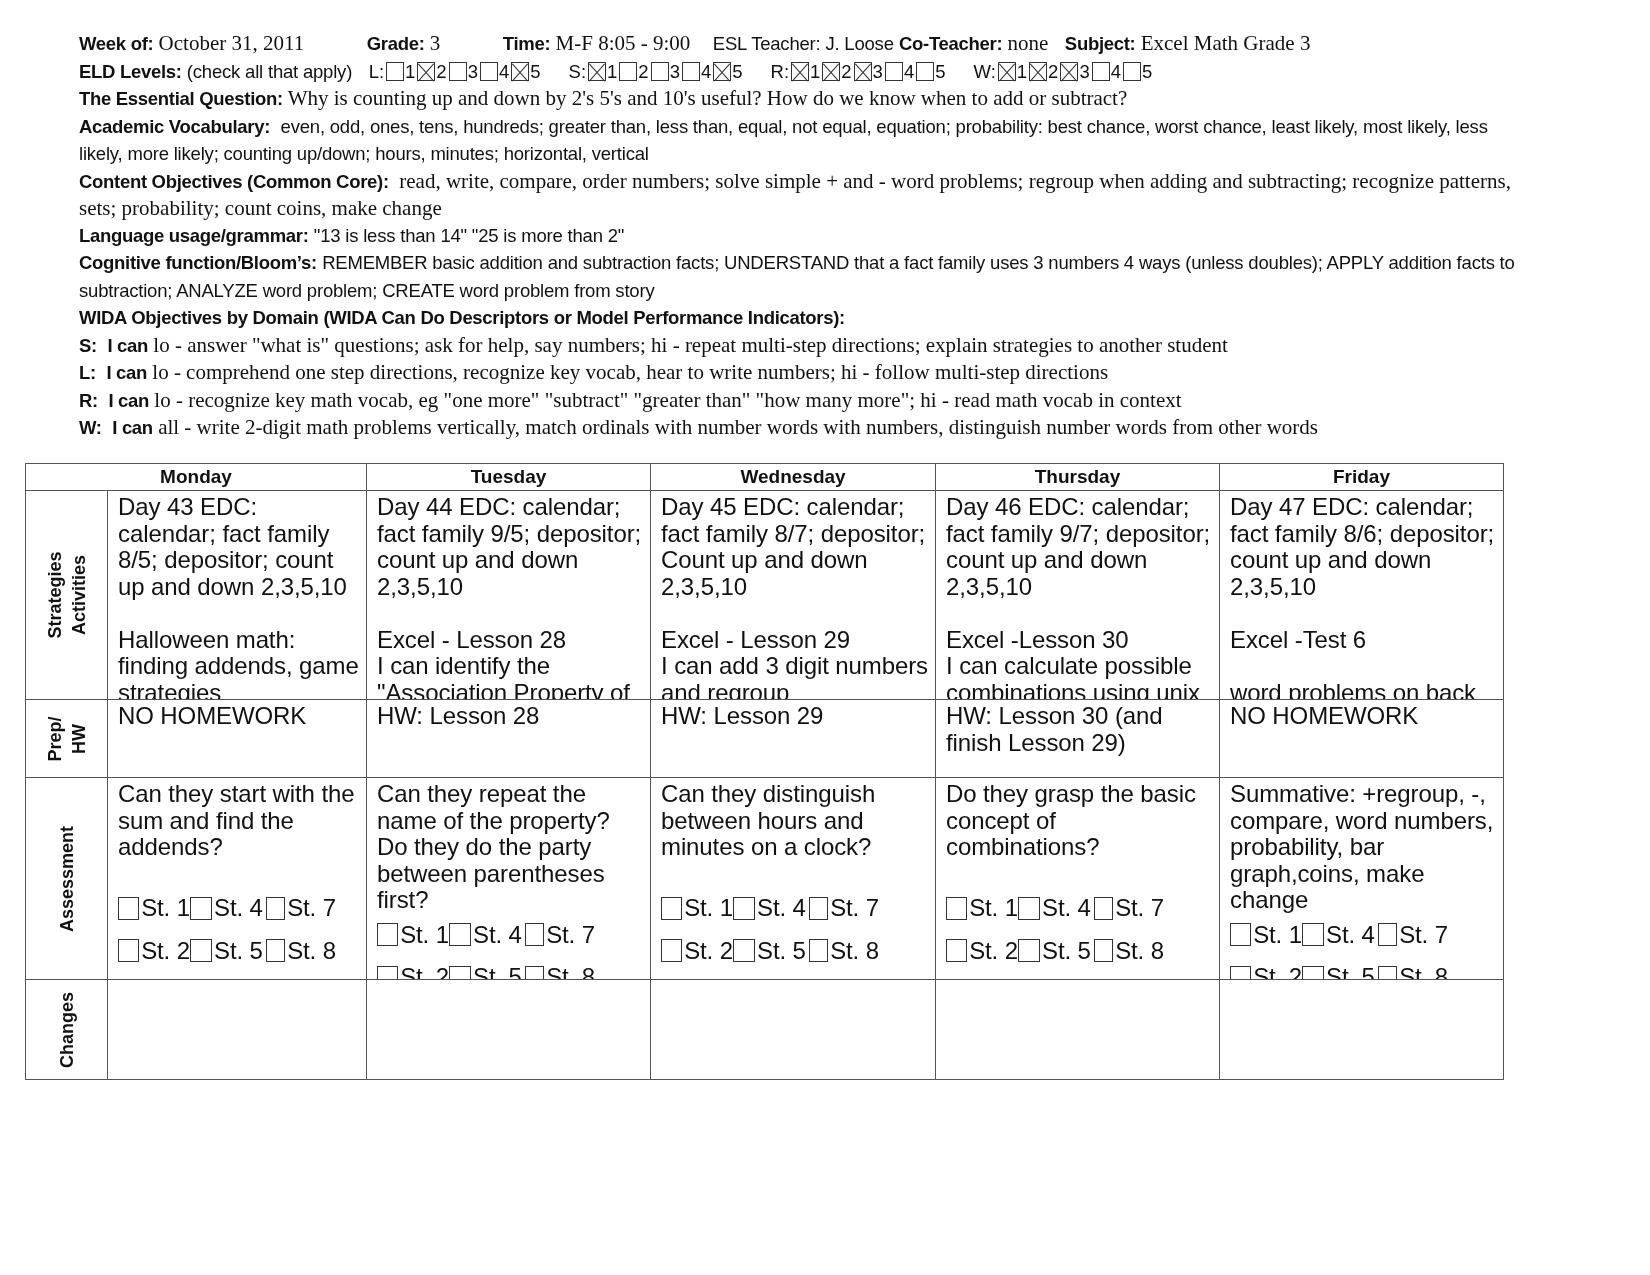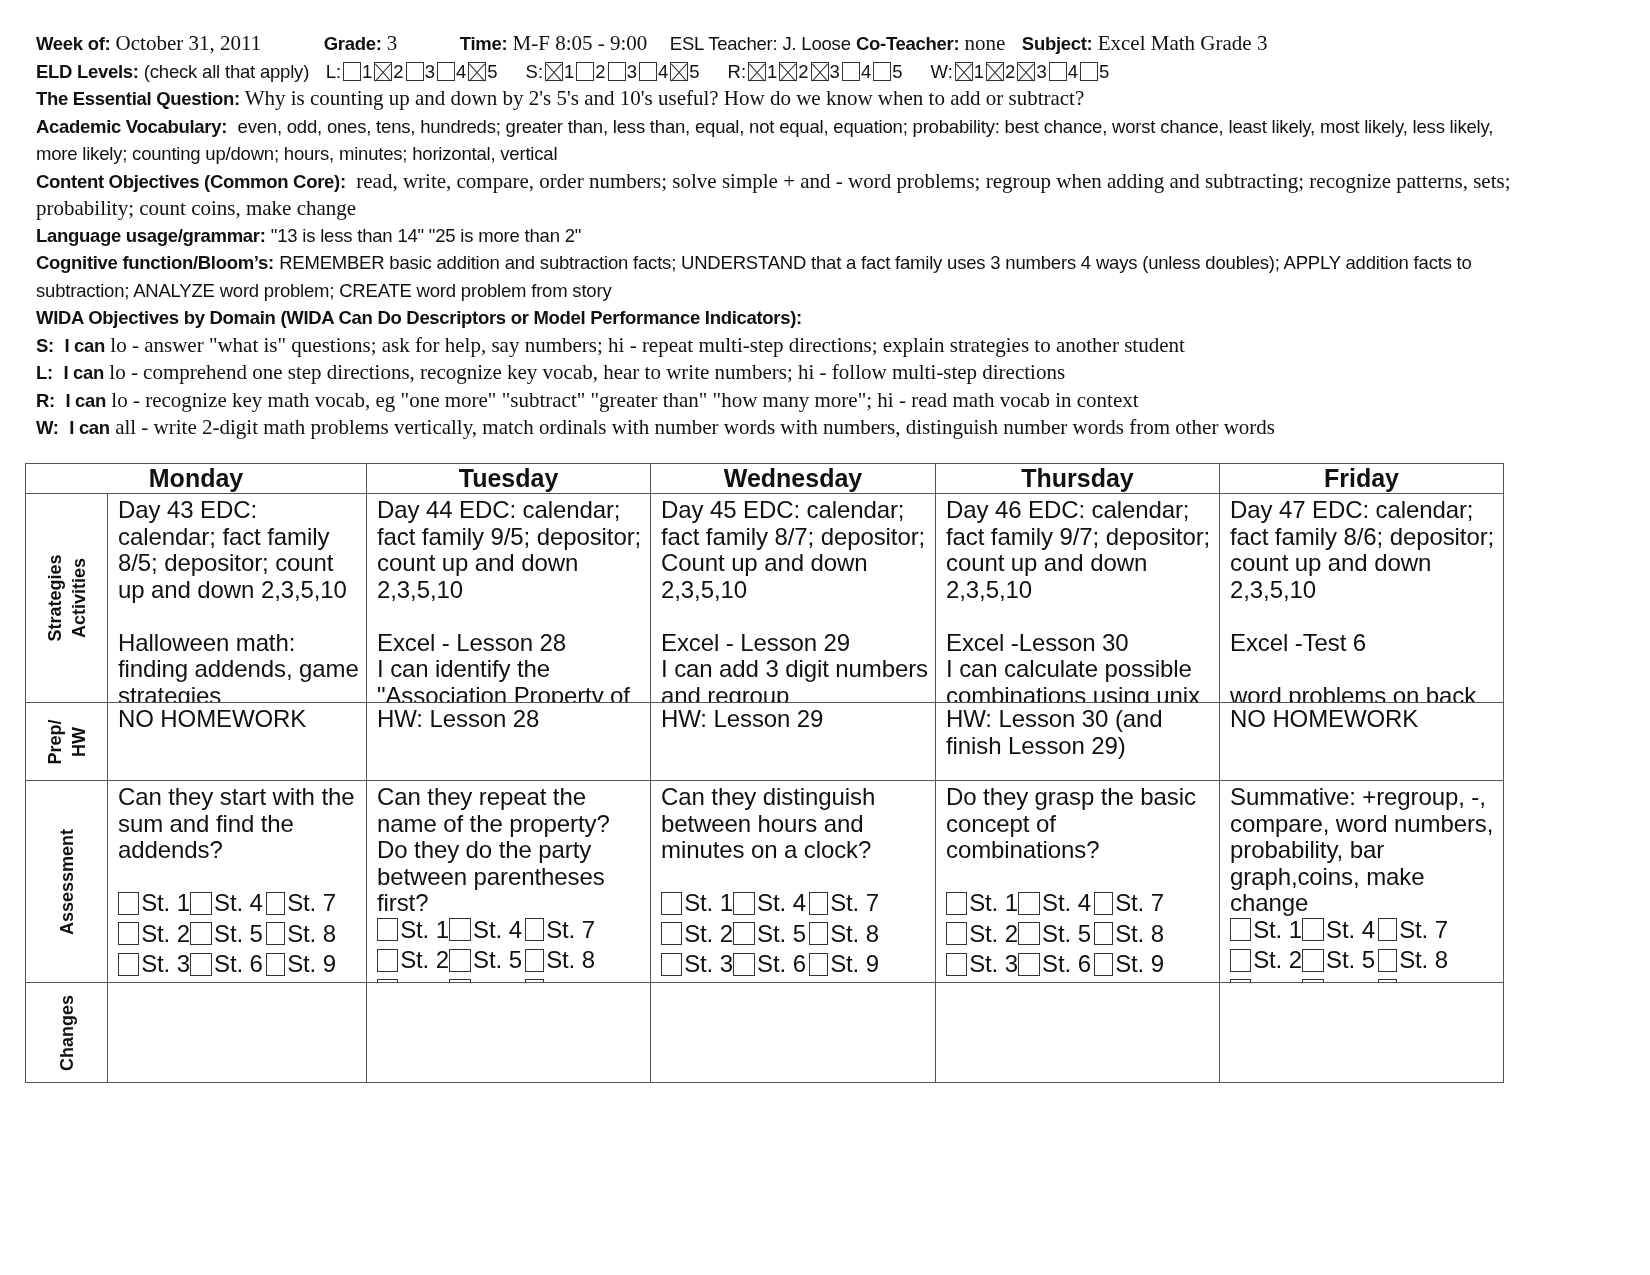--- a/index.html
+++ b/index.html
@@ -1,37 +1,37 @@
 <!DOCTYPE html>
 <html><head>
 <meta charset="utf-8">
 <style>
   html, body { margin: 0; padding: 0; background: #ffffff; }
   body { width: 1650px; height: 1275px; position: relative; overflow: hidden; color: #111; }
   .hdr { position: absolute; left: 36px; top: 30px; width: 1500px; }
-  .line { font-family: "Liberation Serif", serif; font-size: 21px; line-height: 26.5px; white-space: nowrap; }
+  .line { font-family: "Liberation Serif", serif; font-size: 21px; line-height: 26.5px; white-space: nowrap; margin-left: 43px; }
   .wrap { white-space: normal; }
   .b { font-family: "Liberation Sans", sans-serif; font-weight: bold; font-size: 18.5px; letter-spacing: -0.3px; }
   .sans { font-family: "Liberation Sans", sans-serif; font-size: 18.5px; letter-spacing: -0.2px; }
   .gap { display: inline-block; }
   .cb { display: inline-block; width: 18px; height: 19px; border: 1px solid #333; vertical-align: -3px; position: relative; margin-right: 1px; box-sizing: border-box; background: #fff; }
   .cb.x::before, .cb.x::after { content: ""; position: absolute; left: 50%; top: -2px; width: 1px; height: 23px; background: #333; }
   .cb.x::before { transform: translateX(-50%) rotate(42deg); }
   .cb.x::after { transform: translateX(-50%) rotate(-42deg); }
   .lvl { font-family: "Liberation Sans", sans-serif; font-size: 18.5px; margin-right: 2px; }
   .grp { display: inline-block; margin-right: 26px; }
 
   table.plan { position: absolute; left: 25px; top: 463px; border-collapse: collapse; table-layout: fixed; width: 1478px; }
   table.plan td, table.plan th { border: 1.5px solid #555; vertical-align: top; padding: 0; }
-  table.plan th { font-family: "Liberation Sans", sans-serif; font-weight: bold; font-size: 25px; height: 26px; text-align: center; vertical-align: middle; }
+  table.plan th { font-family: "Liberation Sans", sans-serif; font-weight: bold; font-size: 19px; height: 26px; text-align: center; vertical-align: middle; }
   .cell { font-family: "Liberation Sans", sans-serif; font-size: 24px; line-height: 26.5px; padding: 3px 6px 0 10px; overflow: hidden; box-sizing: border-box; letter-spacing: -0.1px; }
   .rowlabel { position: relative; }
   .rowlabel .rot { position: absolute; left: 50%; top: 50%; transform: translate(-50%, -50%) rotate(-90deg); font-family: "Liberation Sans", sans-serif; font-weight: bold; font-size: 18px; line-height: 24px; text-align: center; white-space: nowrap; }
   .para { display: block; min-height: 26.5px; }
-  .st-grid { display: grid; grid-template-columns: 72px 76px 70px; row-gap: 4px; margin-top: 0; text-align: center; }
+  .st-grid { display: grid; grid-template-columns: 72px 76px 70px; row-gap: 16px; margin-top: 8px; text-align: center; }
   .st { white-space: nowrap; display: flex; align-items: center; height: 26.5px; }
   .st .cb { width: 22px; height: 23px; margin-right: 2px; vertical-align: middle; border: 1.5px solid #333; }
 </style>
 </head>
 <body>
 
 <div class="hdr">
   <div class="line">
     <span class="b">Week of:</span>
     <span>October 31, 2011</span>

